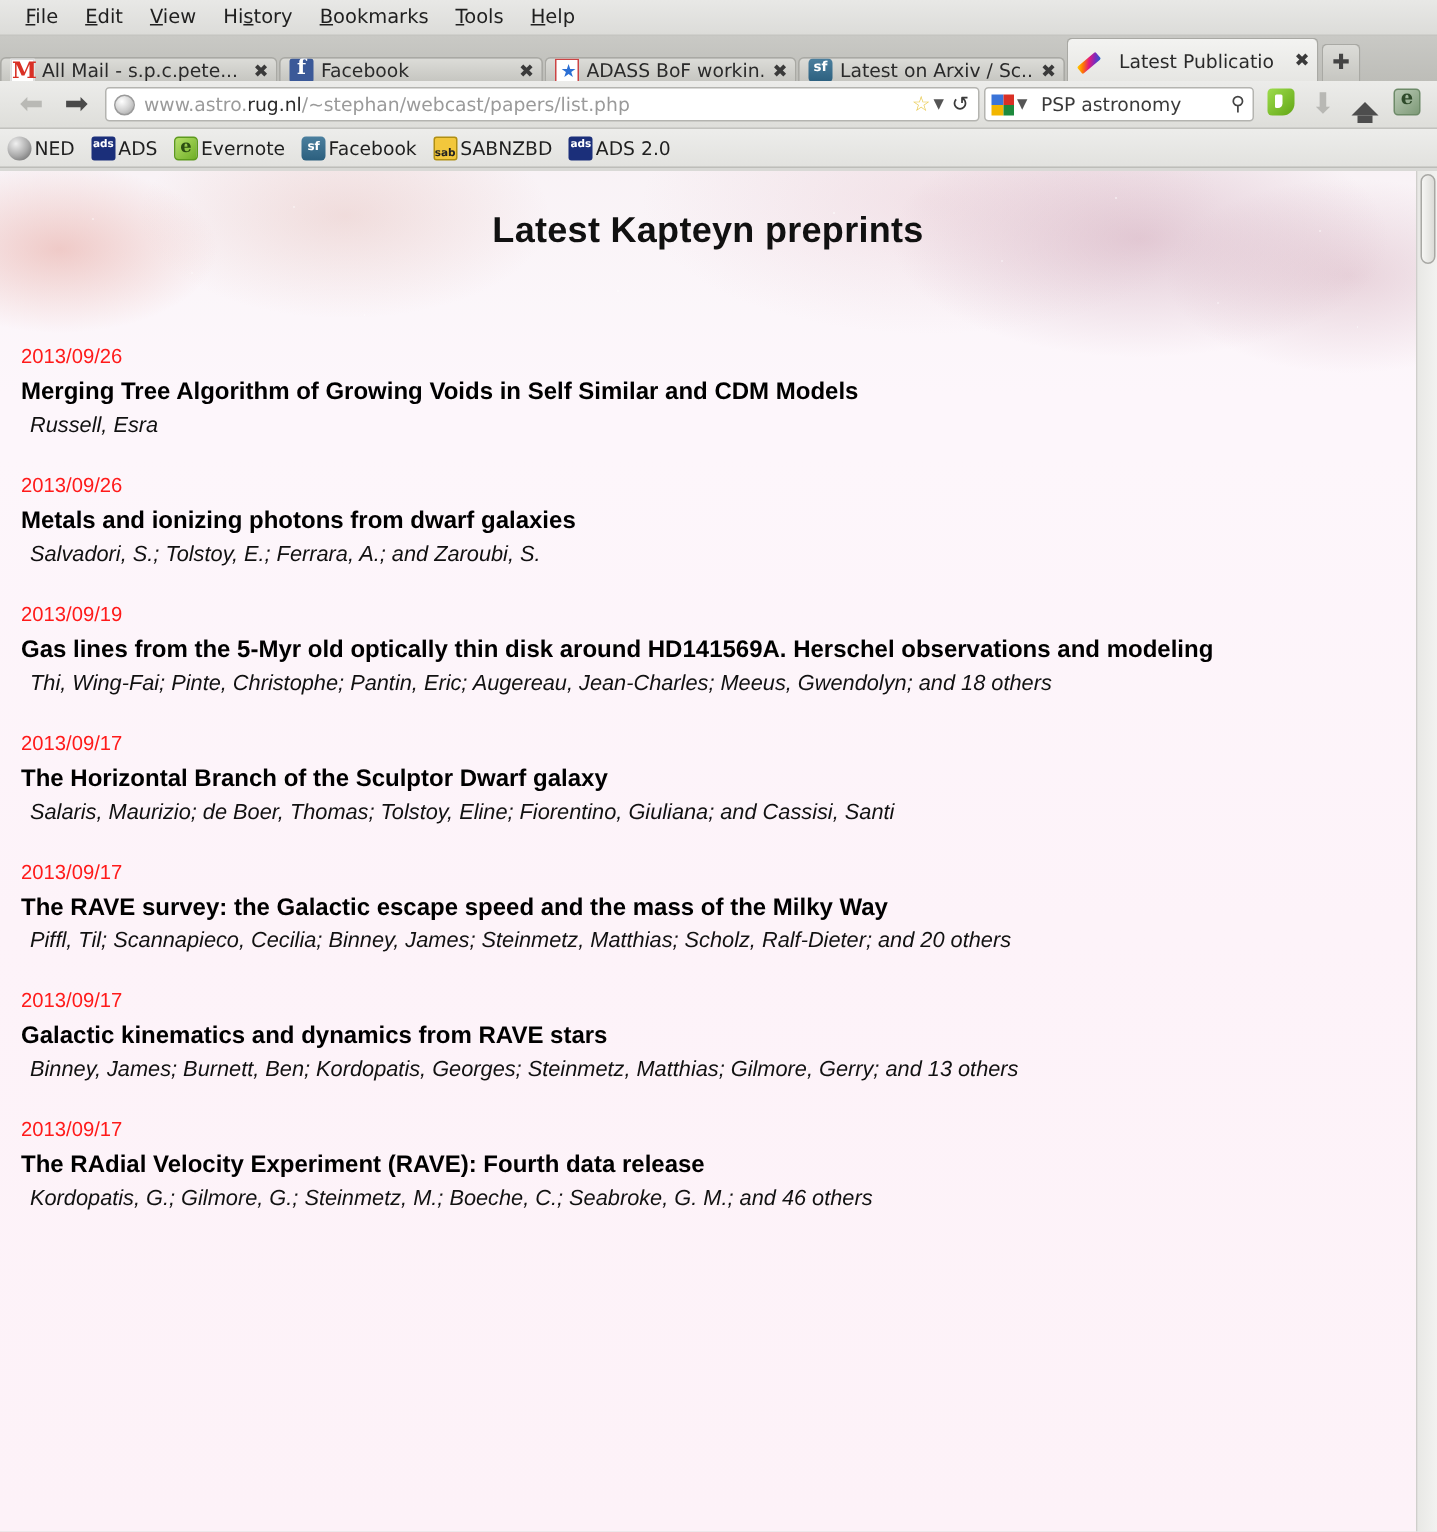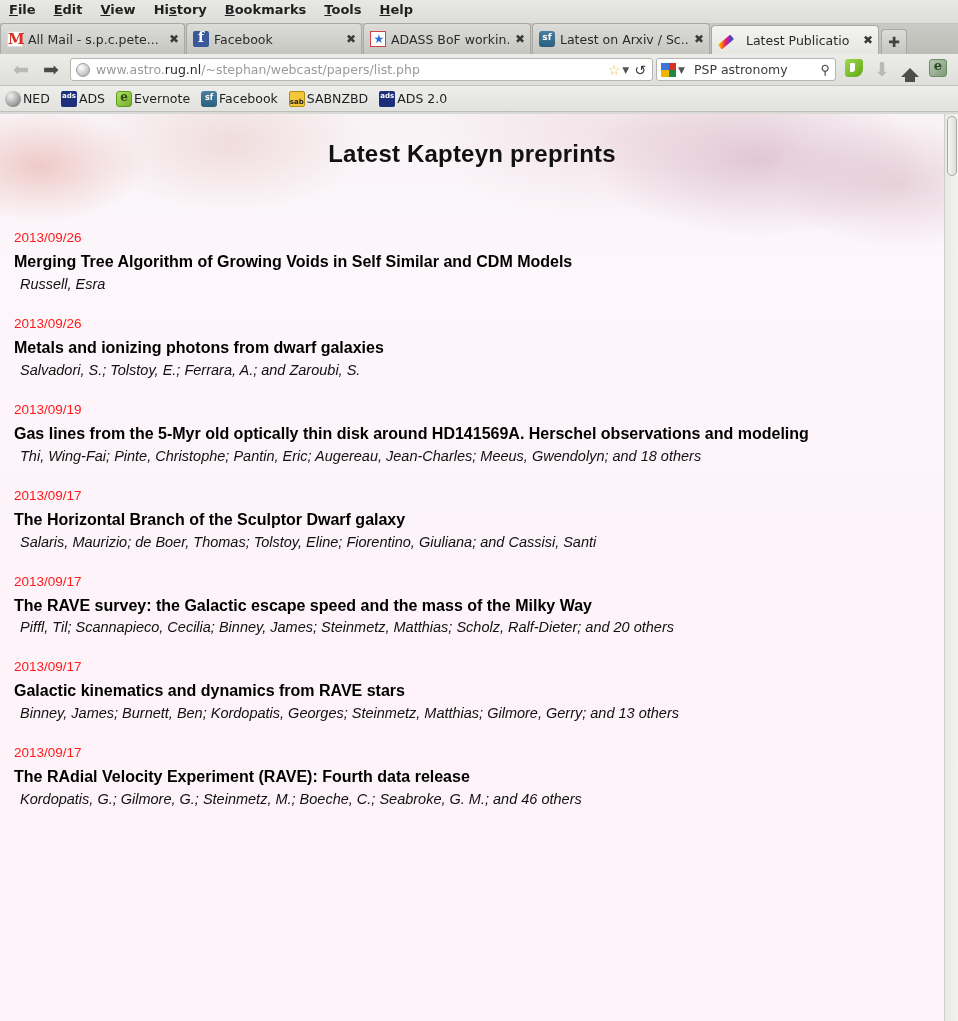--- a/index.html
+++ b/index.html
@@ -14,22 +14,23 @@
     width: 958px; height: 1021px;
     overflow: hidden;
   }
 
   
   .menubar {
     height: 24px;
     background: linear-gradient(to bottom, #e8e8e6 0%, #dcdcd9 100%);
     border-bottom: 1px solid #c5c5c1;
     display: flex;
-    box-sizing: border-box;
-    font-weight: bold;
+    align-items: center;
+    padding-left: 8px;
+    box-sizing: border-box;
   }
   .menu-item {
     font-size: 13px;
     color: #1f1f1f;
     padding: 2px 9px;
     white-space: nowrap;
     cursor: default;
   }
   .menu-item .ak { text-decoration: underline; }
 
@@ -37,21 +38,21 @@
   .tabbar {
     height: 30px;
     background: linear-gradient(to bottom, #c9c9c5 0%, #bdbdb8 100%);
     display: flex;
     align-items: flex-end;
     padding: 0;
     box-sizing: border-box;
     position: relative;
   }
   .tab {
-    height: 31px;
+    height: 16px;
     margin-top: 12px;
     display: flex;
     align-items: center;
     background: linear-gradient(to bottom, #dcdcd8 0%, #c6c6c1 100%);
     border: 1px solid #a9a9a4;
     border-bottom: none;
     border-radius: 4px 4px 0 0;
     box-sizing: border-box;
     padding: 0 5px 0 6px;
     position: relative;

